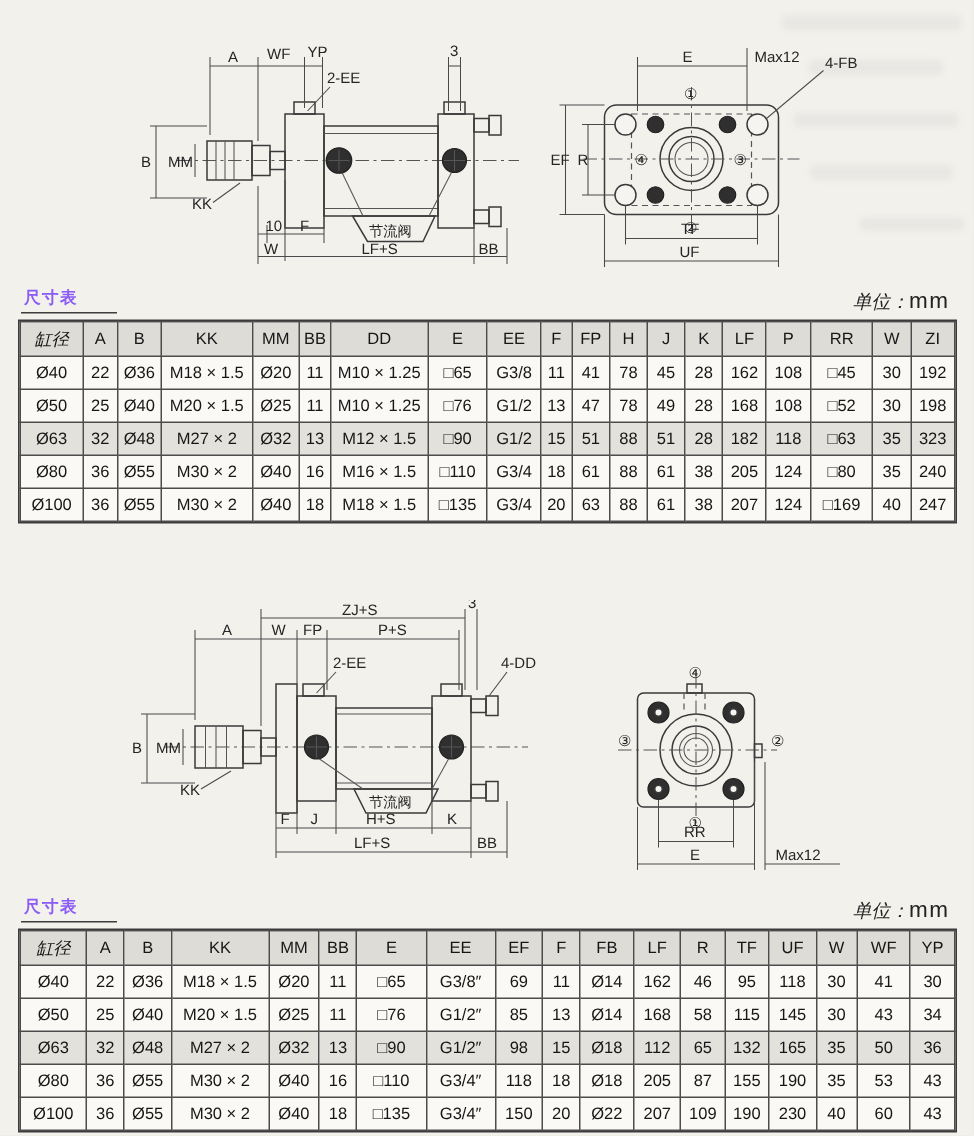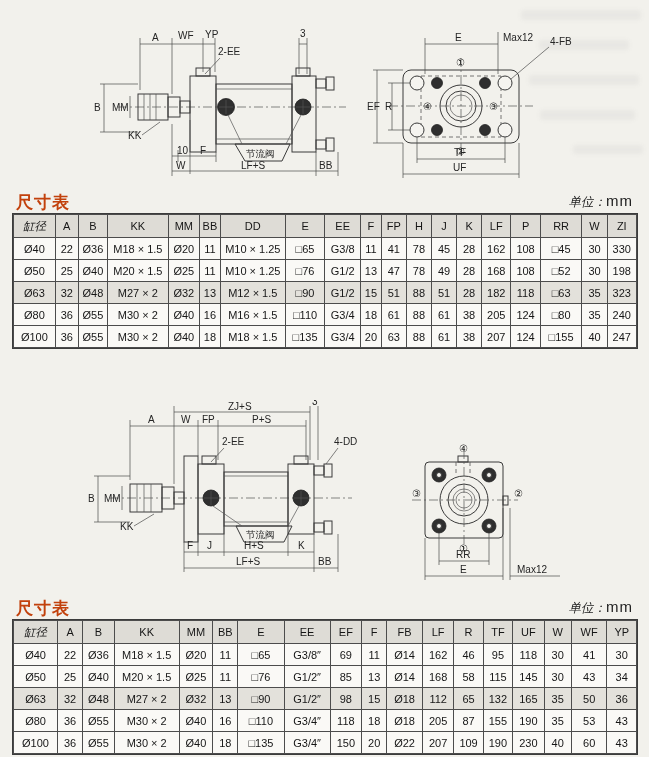--- a/index.html
+++ b/index.html
@@ -4,22 +4,22 @@
 <style>
   * { margin:0; padding:0; box-sizing:border-box; }
   body { font-family:"Liberation Sans", sans-serif; background:#e8e7e3; }
   .page { position:relative; width:649px; height:757px; background:#f2f1ec; overflow:hidden; color:#222; }
 
   .sec-title { position:absolute; font-weight:bold; font-size:15px; letter-spacing:3px;
     border-bottom:1.5px solid #3d3d3d; padding:0 14px 3px 4px; color:#2a2a2a; }
   #title1 { left:60px; top:6px; letter-spacing:10px; }
   #title2 { left:14px; top:378px; letter-spacing:1.5px; }
 
-  .size-label { position:absolute; left:14px; font-weight:bold; font-size:17px;
-    border-bottom:1.5px solid #3d3d3d; padding:0 26px 2px 2px; letter-spacing:1px; color:#c2410c; }
+  .size-label { position:absolute; left:14px; font-weight:bold; font-size:11px;
+    border-bottom:1.5px solid #3d3d3d; padding:0 26px 2px 2px; letter-spacing:1px; color:#8b5cf6; }
   .unit { position:absolute; right:16px; font-size:13px; color:#222; }
   .unit .u-pre { font-family:Liberation Sans, sans-serif; font-style:italic; font-size:12.5px; }
   .unit .u-val { font-size:15px; letter-spacing:1px; }
 
   table { position:absolute; left:13px; border-collapse:collapse; table-layout:fixed; background:#faf9f6; }
   th, td { border:1px solid #4c4c4c; text-align:center; vertical-align:middle;
     font-size:11px; color:#161616; height:22px; padding:0 1px; white-space:nowrap; overflow:hidden; }
   th { background:#dedcd6; font-weight:normal; height:23px;margin-top:41px; }
   th.first { font-family:"DejaVu Serif", serif; font-style:italic; font-size:11.5px; }
   tr.hl td { background:#e3e1db; }
@@ -259,21 +259,21 @@
           <td>G3/8</td>
           <td>11</td>
           <td>41</td>
           <td>78</td>
           <td>45</td>
           <td>28</td>
           <td>162</td>
           <td>108</td>
           <td>□45</td>
           <td>30</td>
-          <td>330</td>
+          <td>192</td>
         </tr>
         <tr>
           <td>Ø50</td>
           <td>25</td>
           <td>Ø40</td>
           <td>M20 × 1.5</td>
           <td>Ø25</td>
           <td>11</td>
           <td>M10 × 1.25</td>
           <td>□76</td>
@@ -341,21 +341,21 @@
           <td>M18 × 1.5</td>
           <td>□135</td>
           <td>G3/4</td>
           <td>20</td>
           <td>63</td>
           <td>88</td>
           <td>61</td>
           <td>38</td>
           <td>207</td>
           <td>124</td>
-          <td>□155</td>
+          <td>□169</td>
           <td>40</td>
           <td>247</td>
         </tr>
       </tbody>
     </table>
 
 
 
   <svg style="left:56px; top:400px;" width="312" height="194" viewBox="0 0 312 194">
     <g>

